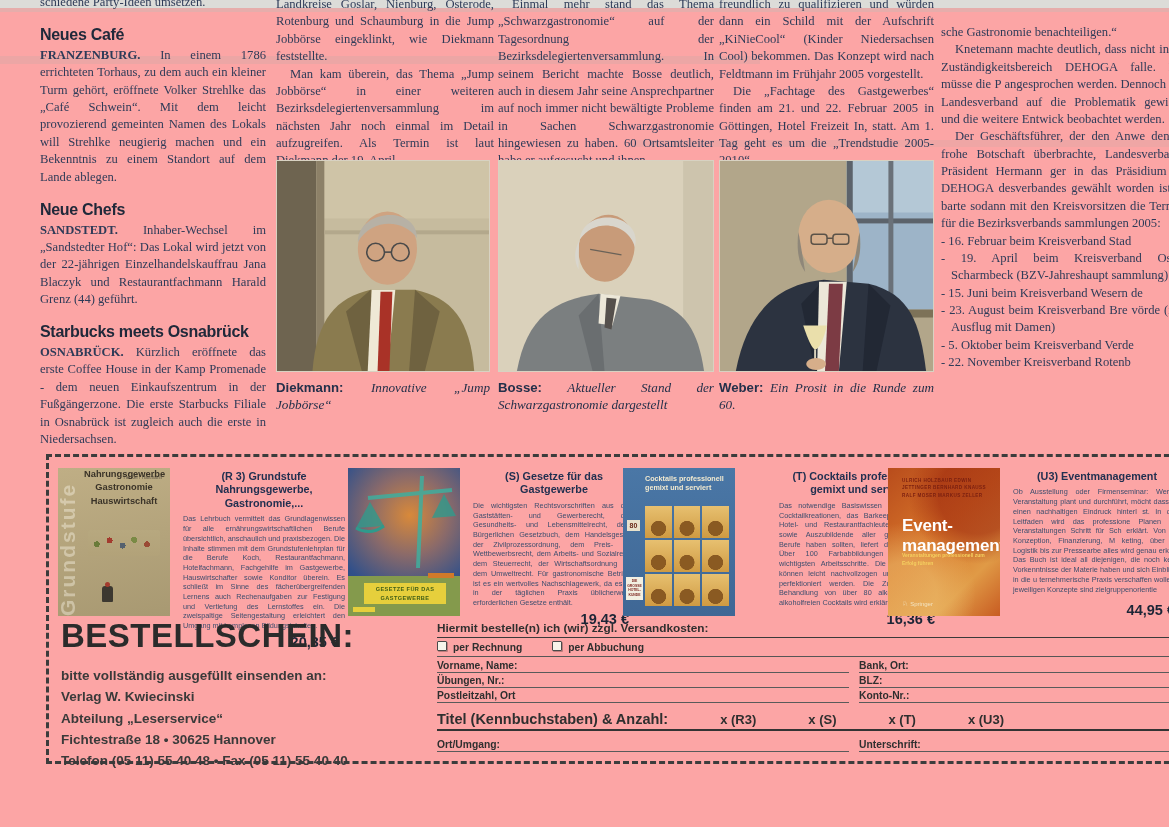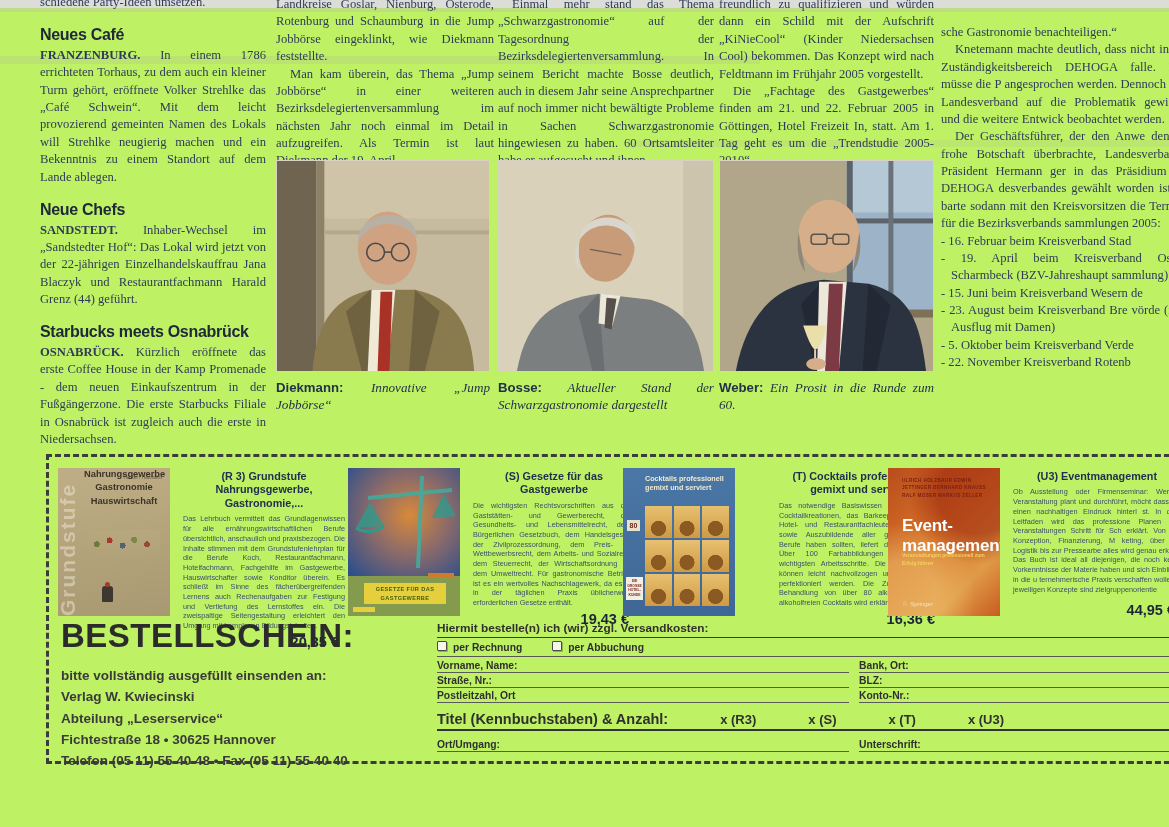--- a/index.html
+++ b/index.html
@@ -1,16 +1,16 @@
 <!DOCTYPE html>
 <html><head>
 <meta charset="utf-8">
 <style>
   html,body{margin:0;padding:0;background:#888;}
-  .page{position:relative;width:1169px;height:827px;background:#bef264;overflow:hidden;
+  .page{position:relative;width:1169px;height:827px;background:#fca5a5;overflow:hidden;
         font-family:"Liberation Serif",serif;}
   .streak{position:absolute;left:0;pointer-events:none;}
   .streak-a{top:0;width:100%;height:8px;background:#dcdcd8;}
   .streak-b{top:8px;width:100%;height:4px;background:rgba(190,190,184,.35);}
   .streak-c{top:56px;width:760px;height:8px;background:rgba(175,172,165,.20);}
   .streak-d{top:140px;left:630px;width:539px;height:7px;background:rgba(175,172,165,.16);}
 
   
   .col{position:absolute;font-size:12.6px;line-height:1.38;color:#2e3b58;text-align:justify;}
   .col p{margin:0;}
@@ -353,21 +353,21 @@
       <div class="f-head">Hiermit bestelle(n) ich (wir) zzgl. Versandkosten:</div>
       <div class="f-checks">
         <span><span class="chk"></span><span>per Rechnung</span></span>
         <span><span class="chk"></span><span>per Abbuchung</span></span>
       </div>
       <div class="f-row">
         <div class="f-field">Vorname, Name:</div>
         <div class="f-field right">Bank, Ort:</div>
       </div>
       <div class="f-row h15">
-        <div class="f-field">Straße, Nr.:</div>
+        <div class="f-field">Übungen, Nr.:</div>
         <div class="f-field right">BLZ:</div>
       </div>
       <div class="f-row h15">
         <div class="f-field">Postleitzahl, Ort</div>
         <div class="f-field right">
           <span>Konto-Nr.:</span>
           
         </div>
       </div>
       <div class="f-title-row">

